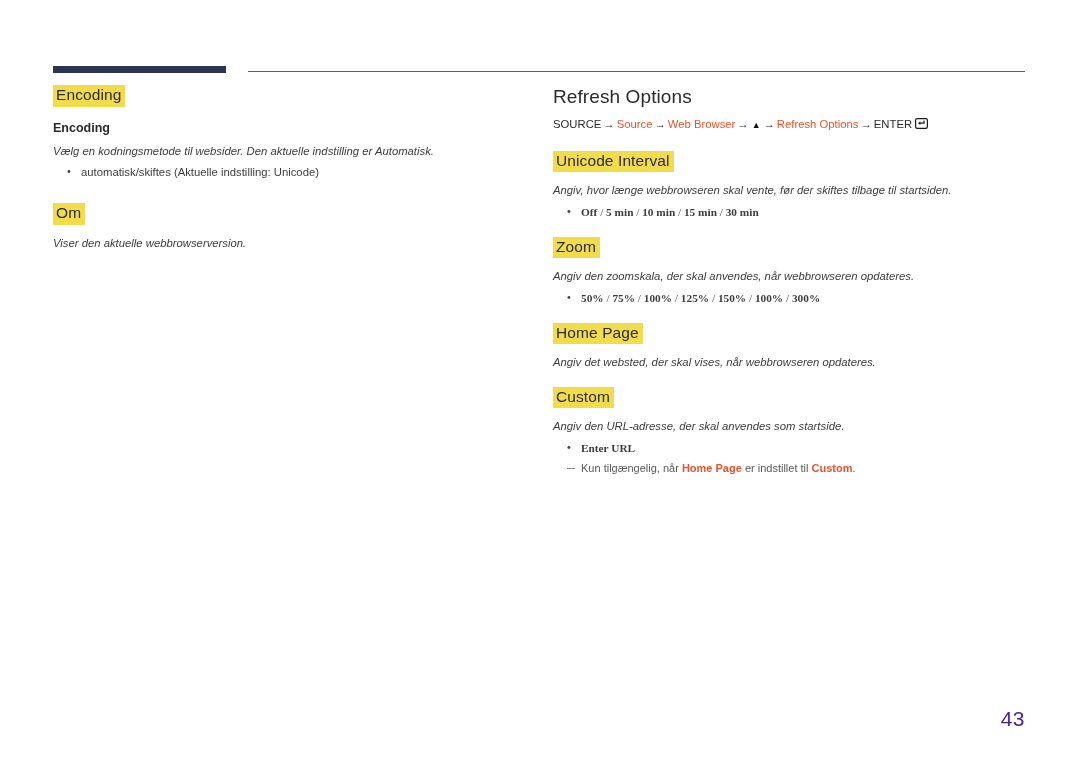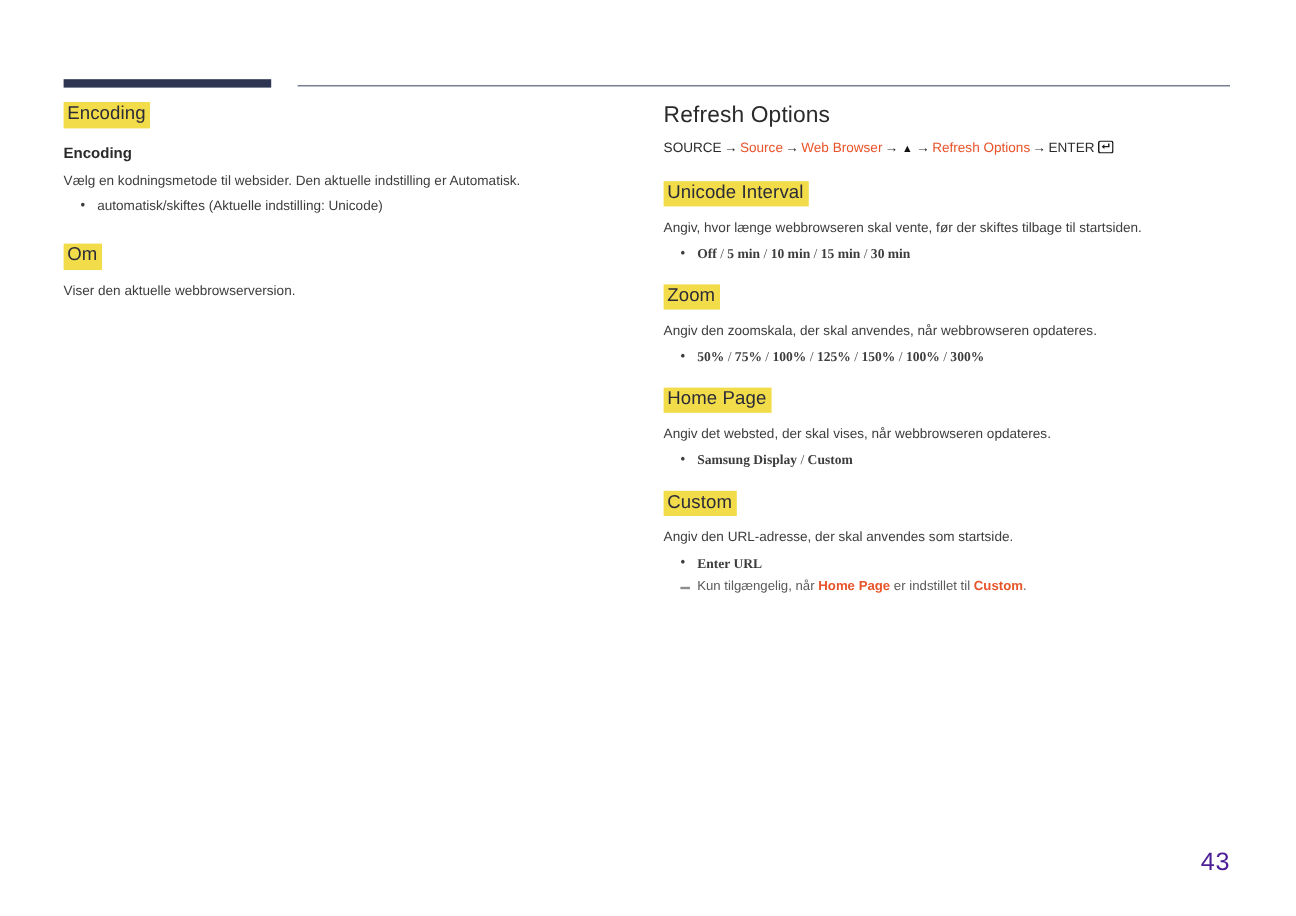--- a/index.html
+++ b/index.html
@@ -84,20 +84,21 @@
     color: #2b2b2b;
     margin: 14px 0 8px 0;
   }
 
   
   p.body-text {
     font-size: 11.3px;
     line-height: 1.45;
     color: #3d3d3d;
     margin: 0 0 5px 0;
+    font-style: italic;
   }
 
   
   ul.bullets {
     list-style: none;
     margin: 0 0 2px 0;
     padding: 0;
   }
   ul.bullets > li {
     position: relative;
@@ -230,23 +231,20 @@
     <ul class="bullets">
       <li class="opt"><span>50%</span><span class="sep"> / </span><span>75%</span><span class="sep"> / </span><span>100%</span><span class="sep"> / </span><span>125%</span><span class="sep"> / </span><span>150%</span><span class="sep"> / </span><span>100%</span><span class="sep"> / </span><span>300%</span></li>
     </ul>
   </div>
 
   <div style="margin-top:16px;">
     <div class="h-block">
       <span class="hl-heading">Home Page</span>
     </div>
     <p class="body-text">Angiv det websted, der skal vises, når webbrowseren opdateres.</p>
-    <ul class="bullets">
-      <li class="opt"><span>Samsung Display</span><span class="sep"> / </span><span>Custom</span></li>
-    </ul>
   </div>
 
   <div style="margin-top:16px;">
     <div class="h-block">
       <span class="hl-heading">Custom</span>
     </div>
     <p class="body-text">Angiv den URL-adresse, der skal anvendes som startside.</p>
     <ul class="bullets">
       <li class="opt"><span>Enter URL</span></li>
     </ul>

